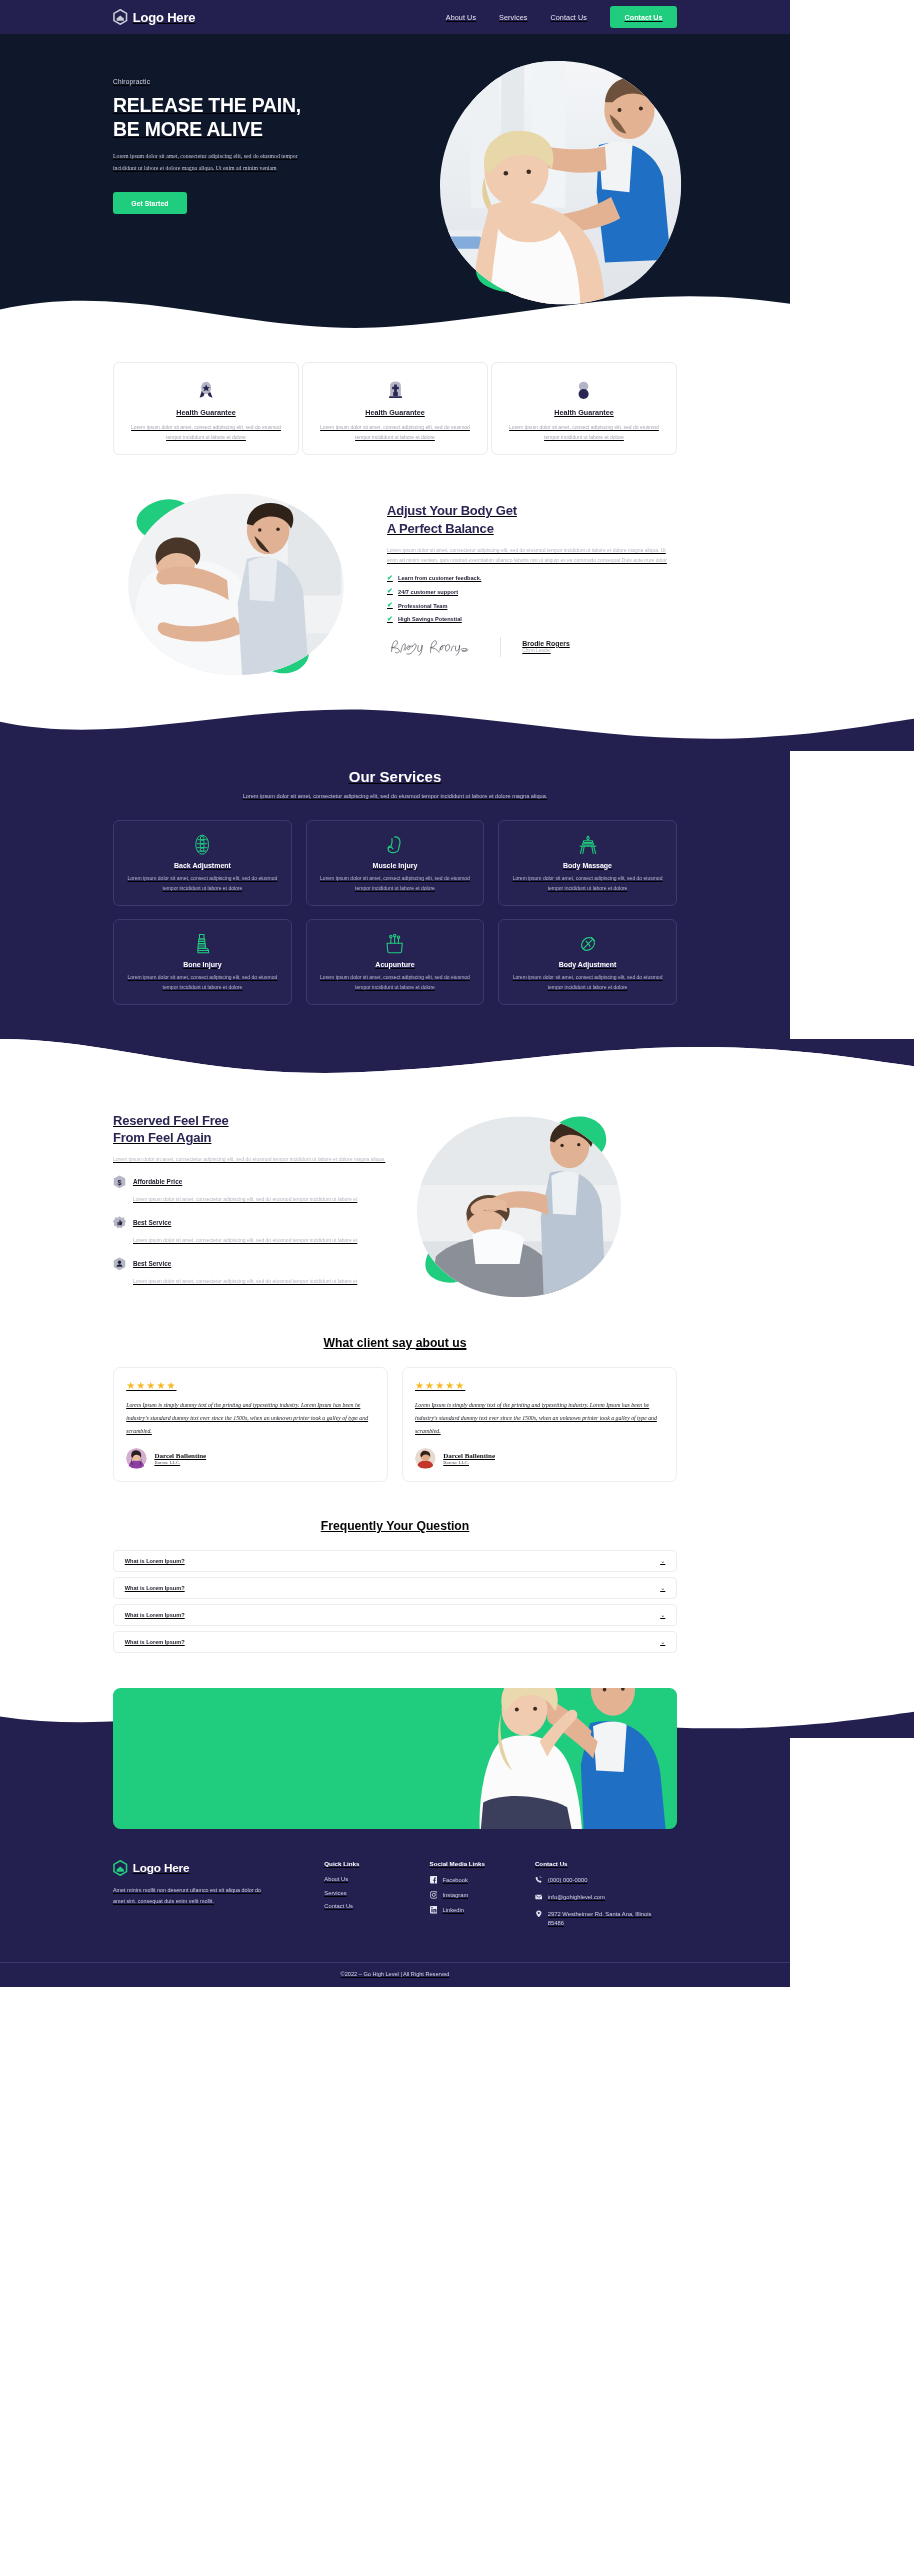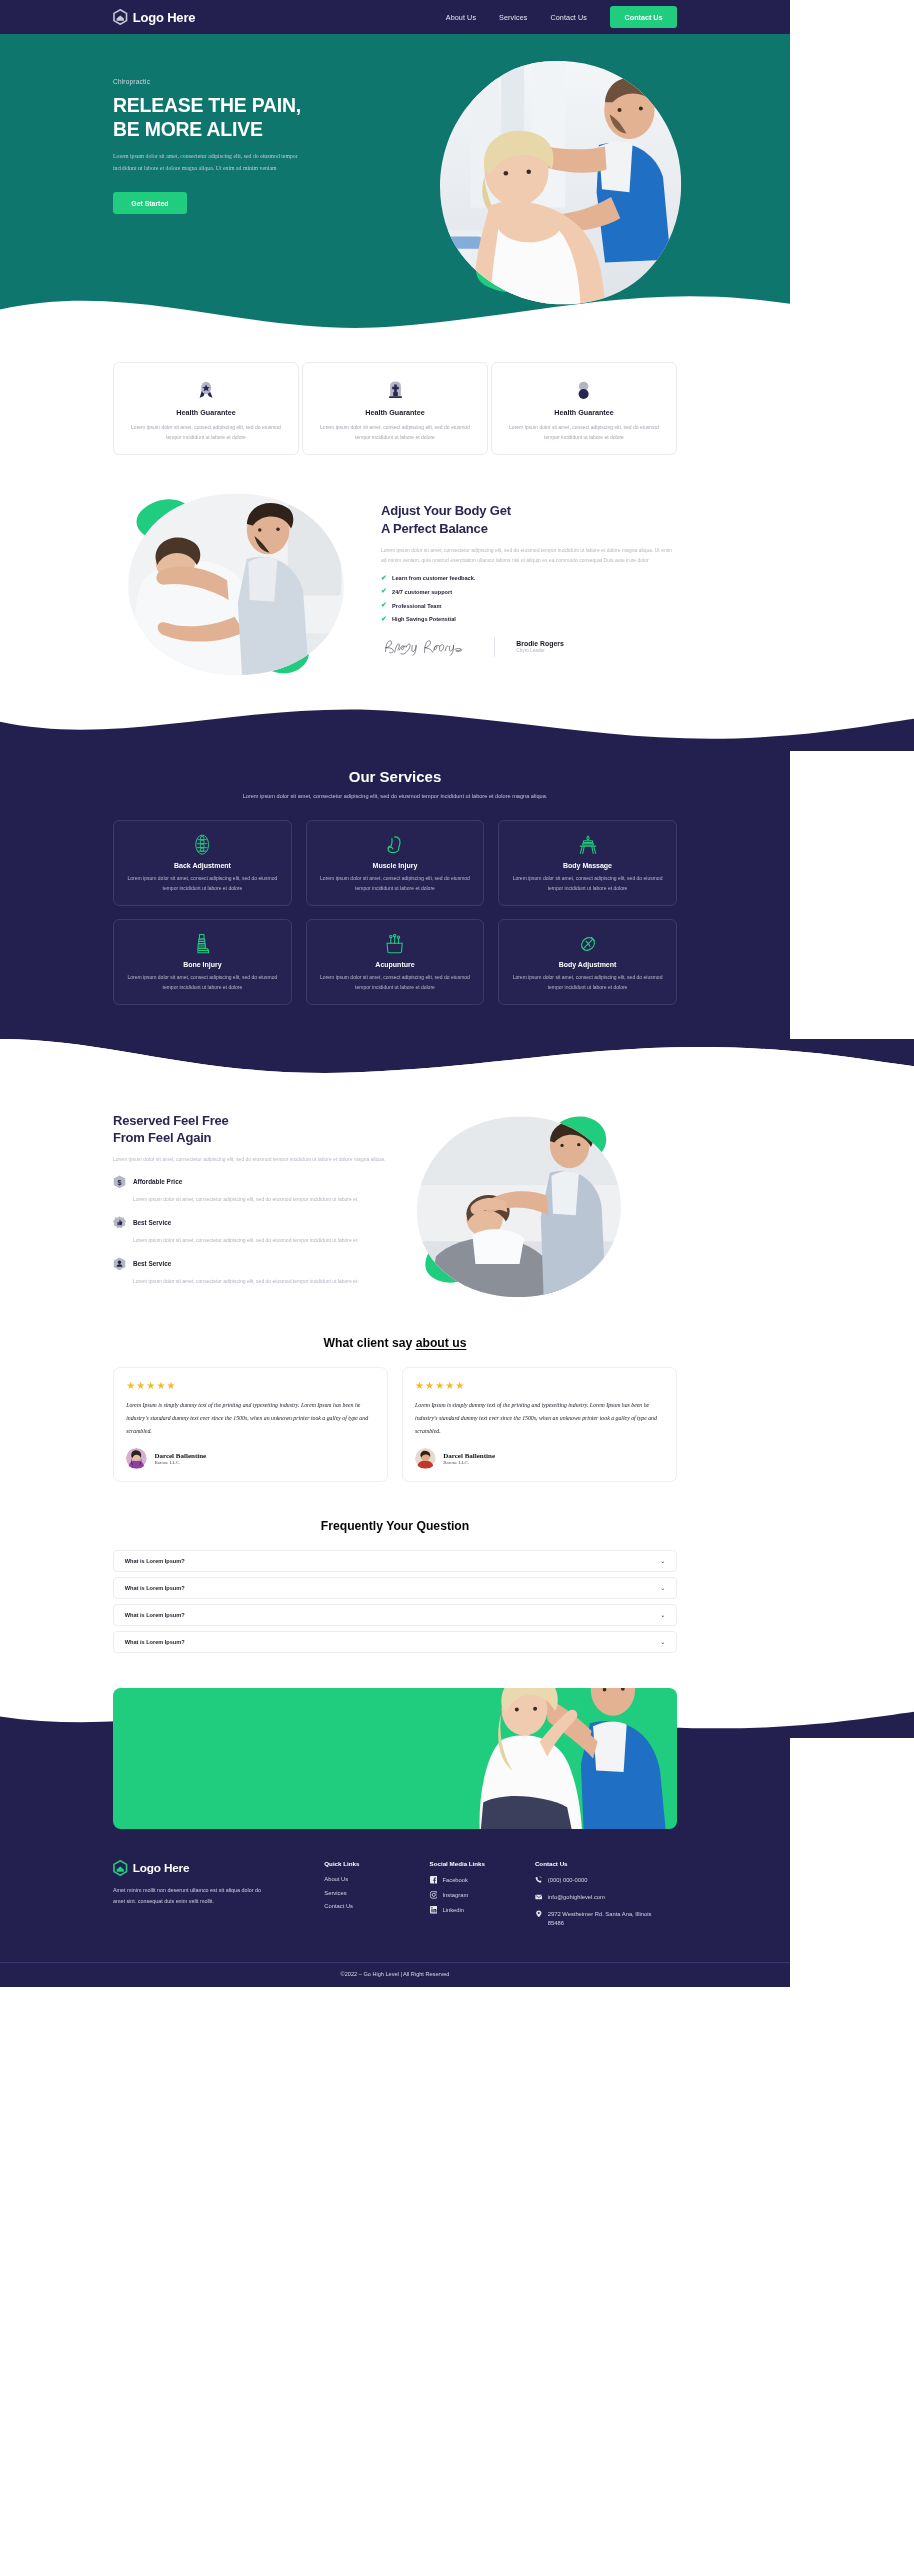--- a/index.html
+++ b/index.html
@@ -13,21 +13,21 @@
 
   :root {
     --navy: #232050;
     --navy-deep: #1f1c49;
     --green: #20cc7e;
     --green-dark: #14b870;
     --muted: #a9a9b5;
     --card-navy: #2a2758;
   }
 
-  .page { width: 790px; position: relative; }
+  .page { width: 790px; position: relative; text-decoration: underline; }
 
   
   .topbar {
     background: #232050;
     height: 34px;
     display: flex;
     align-items: center;
     justify-content: center;
     position: relative;
     z-index: 20;
@@ -48,21 +48,21 @@
     color: #e6e6ef; font-size: 7.2px; text-decoration: none; letter-spacing: 0.1px;
   }
   .nav-cta {
     background: #20cc7e; color: #fff; font-size: 7.2px; font-weight: bold;
     padding: 6.1px 14.5px; border-radius: 3px; border: none; cursor: pointer;
     font-family: "Liberation Sans", sans-serif;
   }
 
   
   .hero {
-    background: #0f766e;
+    background: #0f172a;
     position: relative;
     height: 305px;
     overflow: hidden;
   }
   .hero-inner {
     width: 564px; margin: 0 auto; position: relative; height: 100%;
     display: flex; align-items: flex-start;
   }
   .hero-left { width: 282px; padding-top: 44px; }
   .eyebrow { color: #d6d6e4; font-size: 6.5px; letter-spacing: 0.2px; margin-bottom: 9.1px; }
@@ -93,21 +93,21 @@
   }
   .feat-card {
     flex: 1; border: 0.8px solid #ebebf0; border-radius: 6.1px;
     padding: 13.7px 10.7px 12.2px; text-align: center; background: #fff;
   }
   .feat-icon { height: 26px; display: flex; align-items: center; justify-content: center; }
   .feat-title { font-size: 7.2px; font-weight: bold; color: #1b1b2b; margin-top: 5.3px; }
   .feat-desc { font-size: 5px; color: #a5a5b2; line-height: 2.0; margin-top: 4.6px; }
 
   
-  .adjust { display: flex; gap: 17px; padding-top: 34px; align-items: flex-start; }
+  .adjust { display: flex; gap: 23px; padding-top: 34px; align-items: flex-start; }
   .adjust-img { width: 251px; height: 190px; position: relative; flex: none; }
   .adjust-right { flex: 1; padding-top: 13.7px; }
   .h2 {
     font-size: 13px; font-weight: bold; color: #2a2654; line-height: 1.33;
     letter-spacing: -0.2px;
   }
   .body-muted { font-size: 5px; color: #b6b6c2; line-height: 2.0; margin-top: 7.6px; }
   .checks { margin-top: 10px; }
   .check-row { display: flex; align-items: center; gap: 5.3px; margin-bottom: 6.9px; }
   .check-mark { color: #20cc7e; font-size: 6.9px; font-weight: bold; line-height: 1; }

